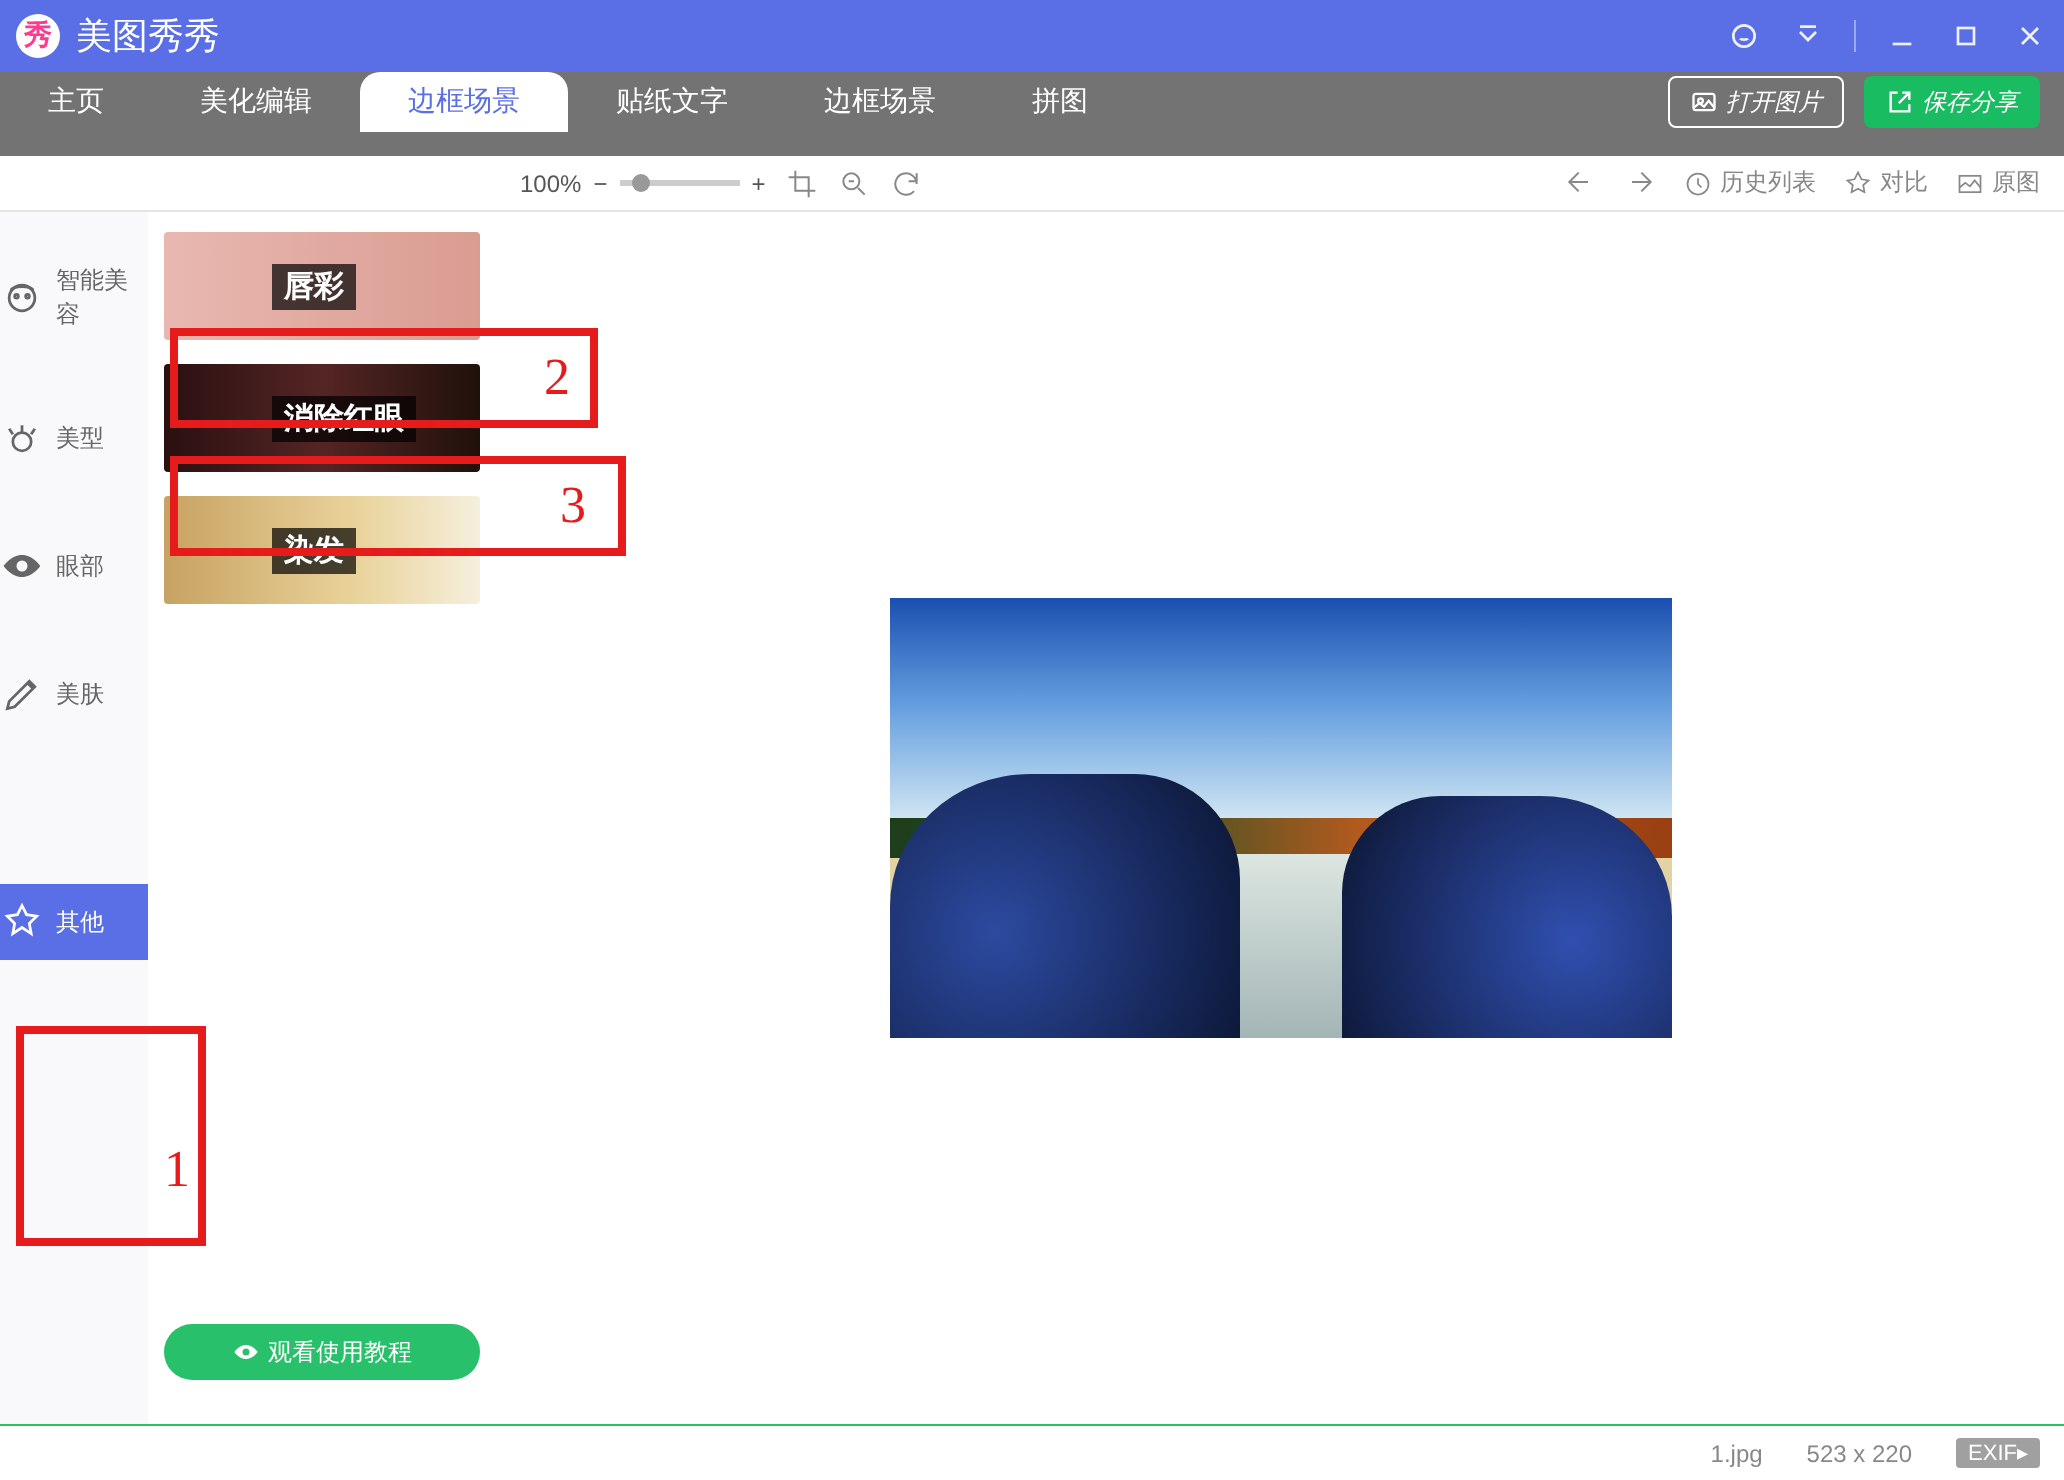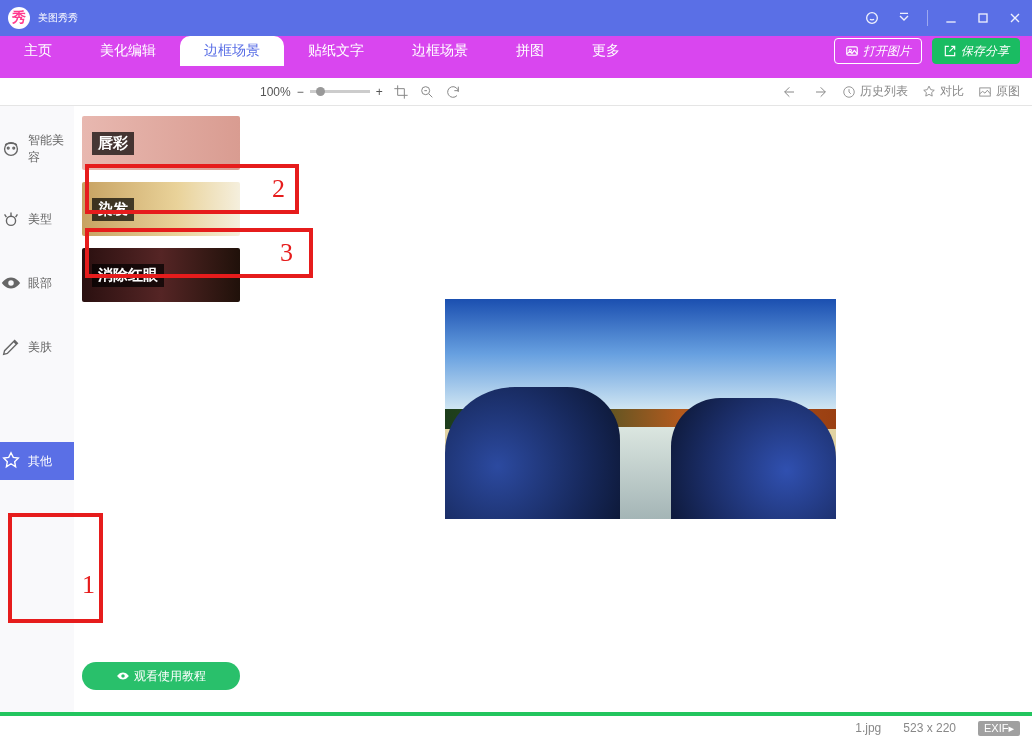--- a/index.html
+++ b/index.html
@@ -1,79 +1,79 @@
 <!DOCTYPE html>
 <html><head>
 <meta charset="utf-8">
 <style>
 * { margin: 0; padding: 0; box-sizing: border-box; font-family: "Microsoft YaHei", Arial, sans-serif; }
 body { width: 1032px; height: 740px; overflow: hidden; background: #fff; }
 
 
 .titlebar { height: 36px; background: #5a6fe6; display: flex; align-items: center; padding: 0 8px; color: #fff; }
 .logo-icon { width: 22px; height: 22px; border-radius: 50%; background: #fff; color: #ff3b8f; display: inline-flex; align-items: center; justify-content: center; font-size: 14px; font-weight: bold; margin-right: 8px; }
-.app-title { font-size: 10px; }
+.app-title { font-size: 18px; }
 .titlebar-right { margin-left: auto; display: flex; align-items: center; gap: 14px; }
 .tb-btn { width: 18px; height: 18px; display: inline-flex; align-items: center; justify-content: center; cursor: pointer; opacity: 0.9; }
 .tb-btn svg { width: 16px; height: 16px; stroke: #fff; fill: none; stroke-width: 2; }
 
 
-.menubar { height: 42px; background: #d946ef; display: flex; align-items: stretch; color: #fff; font-size: 14px; padding: 0 6px 12px 0; }
+.menubar { height: 42px; background: #737373; display: flex; align-items: stretch; color: #fff; font-size: 14px; padding: 0 6px 12px 0; }
 .menu-item { padding: 0 24px; display: flex; align-items: center; cursor: pointer; }
 .menu-item.active { background: #fff; color: #5a6fe6; border-radius: 10px 10px 0 0; }
 .menubar-right { margin-left: auto; display: flex; align-items: center; gap: 10px; padding-right: 6px; }
 .pill-btn { height: 26px; border-radius: 4px; border: 1px solid #fff; display: inline-flex; align-items: center; padding: 0 10px; font-size: 12px; gap: 4px; cursor: pointer; font-style: italic; }
 .pill-btn.green { background: #1abc62; border-color: #1abc62; }
 
 
 .toolbar { height: 28px; border-bottom: 1px solid #e5e5e5; display: flex; align-items: center; padding-left: 260px; padding-right: 12px; font-size: 12px; color: #555; gap: 10px; }
 .zoom-group { display: flex; align-items: center; gap: 6px; }
 .slider-track { width: 60px; height: 3px; background: #ccc; position: relative; }
 .slider-thumb { width: 9px; height: 9px; border-radius: 50%; background: #999; position: absolute; top: -3px; left: 6px; }
 .tb-icon { width: 16px; height: 16px; display: inline-flex; cursor: pointer; }
 .tb-icon svg { width: 16px; height: 16px; stroke: #888; fill: none; stroke-width: 1.5; }
-.tb-right { margin-left: auto; display: flex; align-items: flex-end; gap: 14px; color: #888; }
+.tb-right { margin-left: auto; display: flex; align-items: flex-start; gap: 14px; color: #888; }
 .tb-text-btn { display: inline-flex; align-items: center; gap: 4px; cursor: pointer; }
 
 
 .workspace { display: flex; height: calc(740px - 36px - 42px - 28px - 28px); }
 
 
 .sidenav { width: 74px; background: #f9f9fb; display: flex; flex-direction: column; align-items: center; padding-top: 18px; gap: 26px; position: relative; }
 .sidenav-item { width: 100%; display: flex; flex-direction: row; align-items: center; gap: 6px; font-size: 12px; color: #666; cursor: pointer; padding: 8px 0; }
 .sidenav-item.active { background: #5a6fe6; color: #fff; }
 .sidenav-icon { width: 22px; height: 22px; display: flex; align-items: center; justify-content: center; }
 .sidenav-icon svg { width: 22px; height: 22px; stroke: currentColor; fill: none; stroke-width: 1.5; }
 .sidenav-icon.eye svg { fill: currentColor; stroke: none; }
 
 
 .toolpanel { width: 174px; padding: 10px 8px; display: flex; flex-direction: column; gap: 12px; }
 .tool-card { height: 54px; border-radius: 2px; position: relative; overflow: hidden; cursor: pointer; display: flex; align-items: center; padding-left: 10px; color: #fff; font-weight: bold; font-size: 15px; }
-.tool-card .label-bg { background: rgba(0,0,0,0.7); padding: 2px 6px; }
+.tool-card .label-bg { background: rgba(0,0,0,0.7); padding: 2px 6px; margin-left: 44px; }
 .tc-lips { background: linear-gradient(90deg,#e8b8b0 0%, #d99c91 100%); }
 .tc-redeye { background: linear-gradient(90deg,#2a1010 0%, #552525 50%, #20110a 100%); }
 .tc-hair { background: linear-gradient(90deg,#c7a262 0%, #e9d299 60%, #f5efdd 100%); }
 .tc-deco { background: linear-gradient(90deg,#6b3a28 0%, #c08b66 60%, #e8c3a4 100%); }
 .tutorial-btn { margin-top: auto; margin-bottom: 12px; background: #29c06b; color: #fff; font-size: 12px; height: 28px; border-radius: 14px; display: flex; align-items: center; justify-content: center; gap: 4px; cursor: pointer; }
 
 
 .canvas-area { flex: 1; position: relative; display: flex; align-items: flex-start; justify-content: center; padding-top: 193px; }
 .preview-img { width: 391px; height: 220px; background: #000; position: relative; overflow: hidden; }
 .sky { position: absolute; inset: 0; background: linear-gradient(180deg,#1b4fb0 0%, #67a0e0 25%, #cfe5f2 50%, #f6c47b 52%, #f9d890 55%, #e1d3a3 60%); }
 .landstrip { position: absolute; top: 50%; left: 0; right: 0; height: 20px; background: linear-gradient(90deg, #1d3d1b 0%, #2d5225 30%, #b35a1e 60%, #9a3f12 100%); }
 .water { position: absolute; top: 58%; left: 38%; width: 24%; height: 42%; background: linear-gradient(180deg, #dbe6e0 0%, #a4b5b6 100%); }
 .rocks-left { position: absolute; bottom: 0; left: 0; width: 45%; height: 60%; background: radial-gradient(circle at 30% 60%, #2c4aa0 0%, #17295d 60%, #0b1530 100%); border-radius: 40% 30% 0 0 / 50% 40% 0 0; }
 .rocks-right { position: absolute; bottom: 0; right: 0; width: 42%; height: 55%; background: radial-gradient(circle at 70% 60%, #3050b0 0%, #1a2c65 60%, #0b1530 100%); border-radius: 30% 40% 0 0 / 40% 50% 0 0; }
 
 
 .annot { position: absolute; border: 4px solid #e61c1c; }
 .annot-num { color: #e61c1c; font-size: 26px; font-weight: 400; font-family: Georgia, serif; }
 
 
-.statusbar { height: 28px; border-top: 4px solid #22c55e; display: flex; align-items: center; padding: 0 12px; font-size: 12px; color: #888; justify-content: flex-end; gap: 22px; }
+.statusbar { height: 28px; border-top: 1px solid #22c55e; display: flex; align-items: center; padding: 0 12px; font-size: 12px; color: #888; justify-content: flex-end; gap: 22px; }
 .exif-badge { background: #a0a0a0; color: #fff; padding: 1px 6px; border-radius: 2px; font-size: 11px; cursor: pointer; }
 </style>
 </head>
 <body>
 
 <div class="titlebar">
   <span class="logo-icon">秀</span>
   <span class="app-title">美图秀秀</span>
   <div class="titlebar-right">
     <span class="tb-btn">
@@ -117,23 +117,20 @@
       <span>边框场景</span>
     </div>
   <div class="menu-item">
       <span>贴纸文字</span>
     </div>
   <div class="menu-item">
       <span>边框场景</span>
     </div>
   <div class="menu-item">
       <span>拼图</span>
-    </div>
-  <div class="menu-item">
-      <span>更多</span>
     </div>
   <div class="menubar-right">
     <div class="pill-btn">
       <svg width="14" height="14" viewBox="0 0 24 24" stroke="#fff" fill="none" stroke-width="2">
           <rect x="3" y="5" width="18" height="14" rx="2"></rect>
           <circle cx="9" cy="11" r="2"></circle>
           <path d="M3 17l5-4 4 3 4-5 5 6"></path>
         </svg>
       <span>打开图片</span>
     </div>
@@ -251,25 +248,25 @@
           </svg>
         </span>
       <span>其他</span>
     </div>
   </div>
 
   <div class="toolpanel">
     <div class="tool-card tc-lips">
       <span class="label-bg">唇彩</span>
     </div>
+    <div class="tool-card tc-redeye">
+      <span class="label-bg">消除红眼</span>
+    </div>
     <div class="tool-card tc-hair">
       <span class="label-bg" style="color:#fff">染发</span>
-    </div>
-    <div class="tool-card tc-redeye">
-      <span class="label-bg">消除红眼</span>
     </div>
     <div class="tutorial-btn">
       <svg width="14" height="14" viewBox="0 0 24 24" fill="#fff">
           <path d="M12 6C6 6 2 12 2 12s4 6 10 6 10-6 10-6-4-6-10-6zm0 9a3 3 0 110-6 3 3 0 010 6z"></path>
         </svg>
       <span>观看使用教程</span>
     </div>
   </div>
 
   <div class="canvas-area">

